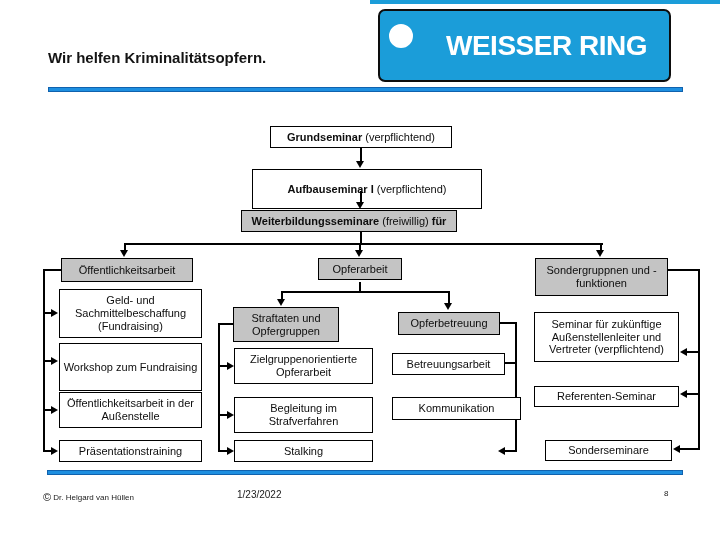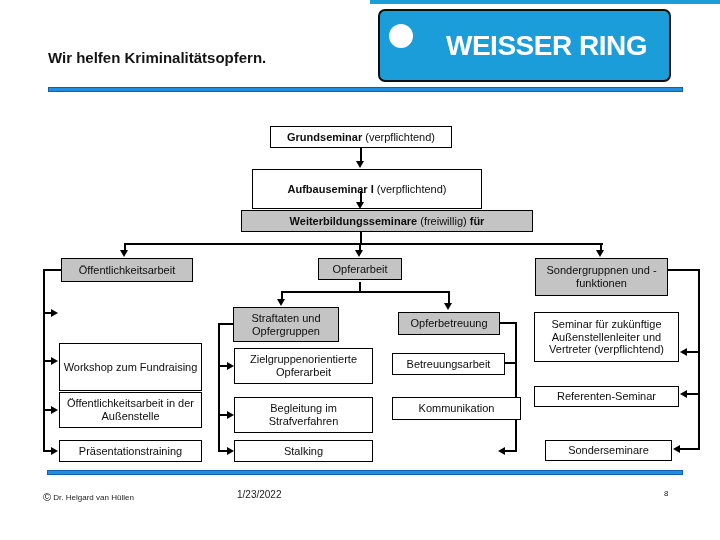--- a/index.html
+++ b/index.html
@@ -60,21 +60,21 @@
   </div>
   <div class="line" style="left:360px; top:148px; width:2px; height:13px;"></div>
   <div class="ah down" style="left:356px; top:161px;"></div>
 
   <div class="box bthick chainbox" style="left:252px; top:169px; width:230px; height:40px;">
     <span><b>Aufbauseminar I</b><span> (verpflichtend)</span><b></b></span>
   </div>
   <div class="line" style="left:360px; top:191px; width:2px; height:12px;"></div>
   <div class="ah down" style="left:356px; top:202px;"></div>
 
-  <div class="box bthick gray chainbox" style="left:241px; top:210px; width:292px; height:22px;">
+  <div class="box bthick gray chainbox" style="left:241px; top:210px; width:216px; height:22px;">
     <span><b>Weiterbildungsseminare</b><span> (freiwillig) </span><b>für</b></span>
   </div>
 
   <div class="line" style="left:360px; top:232px; width:2px; height:11px;"></div>
   <div class="line" style="left:124px; top:243px; width:479px; height:2px;"></div>
   <div class="line" style="left:124px; top:243px; width:2px; height:8px;"></div>
   <div class="ah down" style="left:120px; top:250px;"></div>
   <div class="line" style="left:359px; top:243px; width:2px; height:8px;"></div>
   <div class="ah down" style="left:355px; top:250px;"></div>
   <div class="line" style="left:600px; top:243px; width:2px; height:8px;"></div>
@@ -94,20 +94,23 @@
   <div class="line" style="left:43px; top:269px; width:2px; height:183px;"></div>
   <div class="line" style="left:43px; top:312px; width:9px; height:2px;"></div>
   <div class="ah right" style="left:51px; top:309px;"></div>
   <div class="line" style="left:43px; top:360px; width:9px; height:2px;"></div>
   <div class="ah right" style="left:51px; top:357px;"></div>
   <div class="line" style="left:43px; top:409px; width:9px; height:2px;"></div>
   <div class="ah right" style="left:51px; top:406px;"></div>
   <div class="line" style="left:43px; top:450px; width:9px; height:2px;"></div>
   <div class="ah right" style="left:51px; top:447px;"></div>
 
+  <div class="box" style="left:59px; top:289px; width:143px; height:49px;">
+    <span>Geld- und Sachmittelbeschaffung (Fundraising)</span>
+  </div>
   <div class="box" style="left:59px; top:343px; width:143px; height:48px;">
     <span>Workshop zum Fundraising</span>
   </div>
   <div class="box" style="left:59px; top:392px; width:143px; height:36px;">
     <span>Öffentlichkeitsarbeit in der Außenstelle</span>
   </div>
   <div class="box" style="left:59px; top:440px; width:143px; height:22px;">
     <span>Präsentationstraining</span>
   </div>
 

